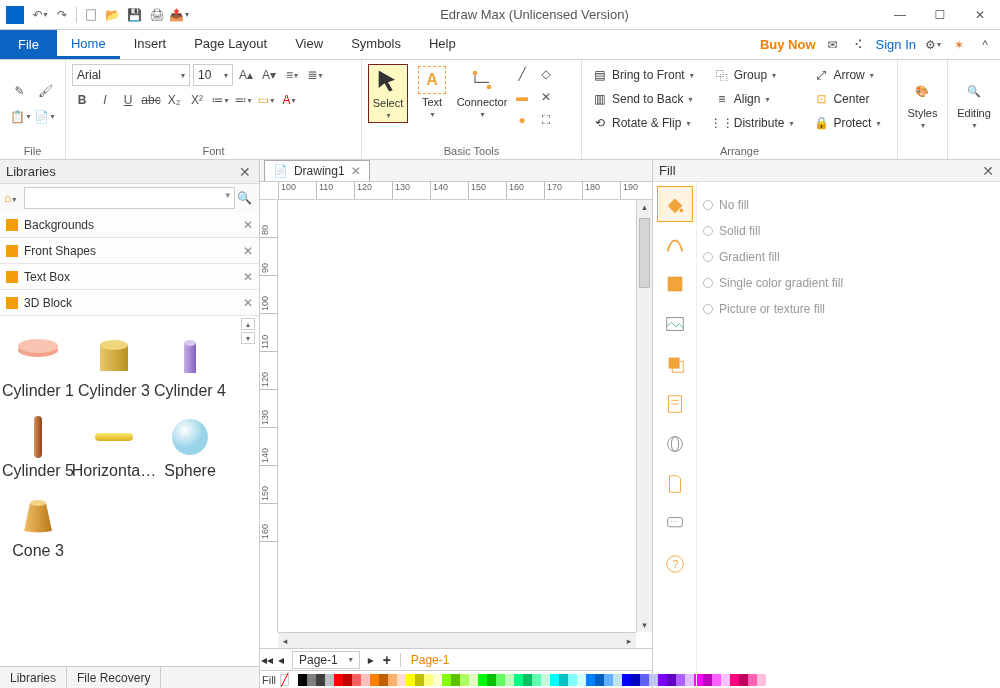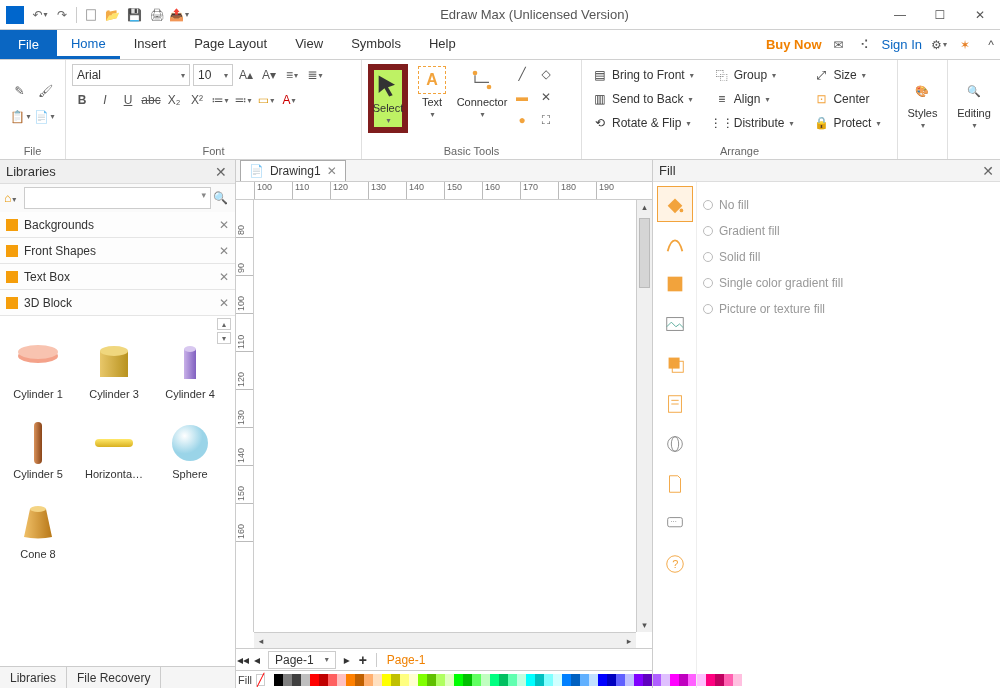--- a/index.html
+++ b/index.html
@@ -13,21 +13,21 @@
 .titlebar .qbtn svg { width: 14px; height: 14px; }
 .titlebar .title { flex: 1; text-align: center; color: #555; font-size: 13px; }
 .titlebar .win-ctrl { display: flex; }
 .titlebar .win-ctrl .wbtn { width: 40px; height: 28px; display: flex; align-items: center; justify-content: center; color: #555; cursor: pointer; }
 
 
 .menustrip { height: 30px; background: #fff; border-bottom: 1px solid #d0d0d0; display: flex; align-items: stretch; }
 .menustrip .file-tab { background: #0a66c2; color: #fff; padding: 0 18px; display: flex; align-items: center; font-size: 13px; cursor: pointer; }
 .menustrip .tab { padding: 0 14px; display: flex; align-items: center; font-size: 13px; color: #333; cursor: pointer; border-bottom: 3px solid transparent; }
 .menustrip .tab.active { color: #0a66c2; border-bottom: 3px solid #0a66c2; }
-.menustrip .right { margin-left: auto; display: flex; align-items: center; gap: 8px; }
+.menustrip .right { margin-left: auto; display: flex; align-items: center; gap: 8px; padding-right: 6px; }
 .menustrip .buy { color: #f08000; font-weight: bold; font-size: 13px; cursor: pointer; }
 .menustrip .ricon { width: 18px; height: 18px; display: flex; align-items: center; justify-content: center; color: #555; cursor: pointer; }
 .menustrip .signin { color: #0a66c2; cursor: pointer; font-size: 13px; }
 
 
 .ribbon { height: 100px; background: #fff; border-bottom: 1px solid #d0d0d0; display: flex; }
 .rgroup { border-right: 1px solid #e0e0e0; padding: 4px 6px 2px; display: flex; flex-direction: column; }
 .rgroup .body { flex: 1; display: flex; align-items: flex-start; gap: 4px; }
 .rgroup .label { text-align: center; font-size: 11px; color: #666; padding-top: 2px; position: relative; }
 .smicon { width: 20px; height: 20px; display: flex; align-items: center; justify-content: center; color: #555; cursor: pointer; }
@@ -36,37 +36,37 @@
 .bigbtn .bicon { width: 28px; height: 28px; display: flex; align-items: center; justify-content: center; }
 .bigbtn.wide { width: 52px; }
 .ribbtn { height: 22px; display: flex; align-items: center; gap: 4px; padding: 0 4px; color: #333; cursor: pointer; font-size: 12px; white-space: nowrap; }
 .ribbtn .ribico { width: 16px; height: 16px; display: flex; align-items: center; justify-content: center; }
 .select-wrap { border: 1px solid #ccc; background: #fff; height: 22px; display: flex; align-items: center; padding: 8px 4px; font-size: 12px; cursor: pointer; }
 
 
 .mainarea { height: 528px; display: flex; }
 
 
-.libpanel { width: 236px; border-right: 1px solid #ccc; display: flex; flex-direction: column; background: #fafafa; }
+.libpanel { width: 260px; border-right: 1px solid #ccc; display: flex; flex-direction: column; background: #fafafa; }
 .libpanel .hdr { height: 24px; display: flex; align-items: center; padding: 0 6px; border-bottom: 1px solid #ddd; background: #f0f0f0; }
 .libpanel .hdr .txt { flex: 1; font-size: 13px; }
 .libpanel .hdr .close { width: 14px; color: #666; cursor: pointer; font-size: 14px; }
 .libpanel .searchrow { height: 28px; display: flex; align-items: center; gap: 2px; padding: 2px 4px; }
 .libpanel .searchrow .home { width: 18px; color: #e69500; }
 .libpanel .searchrow .field { flex: 1; border: 1px solid #ccc; height: 22px; background: #fff; }
 .libpanel .searchrow .srch { width: 18px; color: #555; }
 .libcat { height: 26px; display: flex; align-items: center; padding: 0 6px; border-bottom: 1px solid #e5e5e5; background: #fdfdfd; cursor: pointer; }
 .libcat .sq { width: 12px; height: 12px; background: #f59e0b; margin-right: 6px; }
 .libcat .txt { flex: 1; font-size: 12px; }
 .libcat .cx { color: #888; cursor: pointer; font-size: 12px; }
 .shelf { flex: 1; overflow: auto; padding: 4px 0; background: #fff; position: relative; }
 .shelf-scroll-btns { position:absolute; right:4px; top:2px; display:flex; flex-direction:column; gap:2px;}
 .shelf-scroll-btns div{ width:14px; height:12px; border:1px solid #ccc; font-size:8px; display:flex;align-items:center;justify-content:center; color:#666; cursor:pointer;}
 .shapes-wrap { display: flex; flex-wrap: wrap; }
-.shape-cell { width: 76px; height: 80px; display: flex; flex-direction: column; align-items: center; justify-content: flex-end; cursor: pointer; font-family: "Courier New", monospace; font-size: 11px; color: #333; }
+.shape-cell { width: 76px; height: 80px; display: flex; flex-direction: column; align-items: center; justify-content: flex-end; cursor: pointer; font-family: "Courier New", monospace; font-size: 16px; color: #333; }
 .shape-cell .thumb { width: 50px; height: 50px; display: flex; align-items: center; justify-content: center; }
 .libfooter { height: 22px; border-top: 1px solid #ccc; display: flex; align-items: center; font-size: 12px; background: #f5f5f5; }
 .libfooter .ftab { padding: 0 10px; height: 100%; display: flex; align-items: center; cursor: pointer; border-right: 1px solid #ccc; }
 
 
 .canvas { flex: 1; display: flex; flex-direction: column; background: #fff; min-width: 0; }
 .canvas .doctabs { height: 22px; display: flex; border-bottom: 1px solid #ccc; background: #f5f5f5; align-items: center; }
 .canvas .doctabs .dtab { height: 21px; border: 1px solid #aaa; border-bottom: none; background: #fff; padding: 0 8px; display: flex; align-items: center; gap: 6px; font-size: 12px; cursor: pointer; margin-left: 4px; }
 .canvas .doctabs .dtab .dx { color: #888; cursor: pointer; }
 .canvas .ruler-h { height: 18px; border-bottom: 1px solid #ccc; display: flex; font-size: 9px; color: #666; overflow: hidden; position: relative; padding-left: 18px; align-items: flex-end; }
@@ -204,21 +204,21 @@
             <span style="color:#c00">A</span>
             <span class="dd">▾</span>
           </div>
       </div>
     </div>
     <div class="label">Font</div>
   </div>
 
   <div class="rgroup" style="width:220px">
     <div class="body">
-      <div class="bigbtn" style="background:#bef264;border:6px solid #7f1d1d">
+      <div class="bigbtn" style="background:#fef9c3;border:1px solid #7f1d1d">
         <div class="bicon">
             <svg viewBox="0 0 24 24">
               <path d="M4 3l14 8-6 2 4 7-3 1-4-7-5 4z" fill="#333"></path>
             </svg>
           </div>
         <span>Select</span>
         <span class="dd">▾</span>
       </div>
       <div class="bigbtn">
         <div class="bicon" style="border:1px dashed #f2a33c;color:#f2a33c;font-weight:bold;font-size:16px">A</div>
@@ -286,21 +286,21 @@
           </div>
         <div class="ribbtn">
             <span class="ribico">⋮⋮</span>
             <span>Distribute</span>
             <span class="dd">▾</span>
           </div>
       </div>
       <div style="display:flex;flex-direction:column;gap:2px">
         <div class="ribbtn">
             <span class="ribico">⤢</span>
-            <span>Size</span>
+            <span>Arrow</span>
             <span class="dd">▾</span>
           </div>
         <div class="ribbtn">
             <span class="ribico" style="color:#f2a33c">⊡</span>
             <span>Center</span>
           </div>
         <div class="ribbtn">
             <span class="ribico">🔒</span>
             <span>Protect</span>
             <span class="dd">▾</span>
@@ -462,21 +462,21 @@
                 <defs>
                   <linearGradient id="g8" x1="0" x2="1">
                     <stop offset="0" stop-color="#f0c068"></stop>
                     <stop offset="1" stop-color="#b87818"></stop>
                   </linearGradient>
                 </defs>
                 <path d="M14 8h16l6 28a20 5 0 01-28 0z" fill="url(#g8)"></path>
                 <ellipse cx="22" cy="8" rx="8" ry="3" fill="#f4d484"></ellipse>
               </svg>
             </div>
-            <span>Cone 8</span>
+            <span>Cone 3</span>
           </div>
         </div>
     </div>
     <div class="libfooter">
       <div class="ftab">Libraries</div>
       <div class="ftab">File Recovery</div>
     </div>
   </div>
 
   <div class="canvas">
@@ -666,25 +666,25 @@
             </svg>
           </div>
       </div>
       <div class="options" id="fillopts">
           <div class="opt">
             <span class="radio"></span>
             <span>No fill</span>
           </div>
           <div class="opt">
             <span class="radio"></span>
-            <span>Gradient fill</span>
+            <span>Solid fill</span>
           </div>
           <div class="opt">
             <span class="radio"></span>
-            <span>Solid fill</span>
+            <span>Gradient fill</span>
           </div>
           <div class="opt">
             <span class="radio"></span>
             <span>Single color gradient fill</span>
           </div>
           <div class="opt">
             <span class="radio"></span>
             <span>Picture or texture fill</span>
           </div>
         </div>

